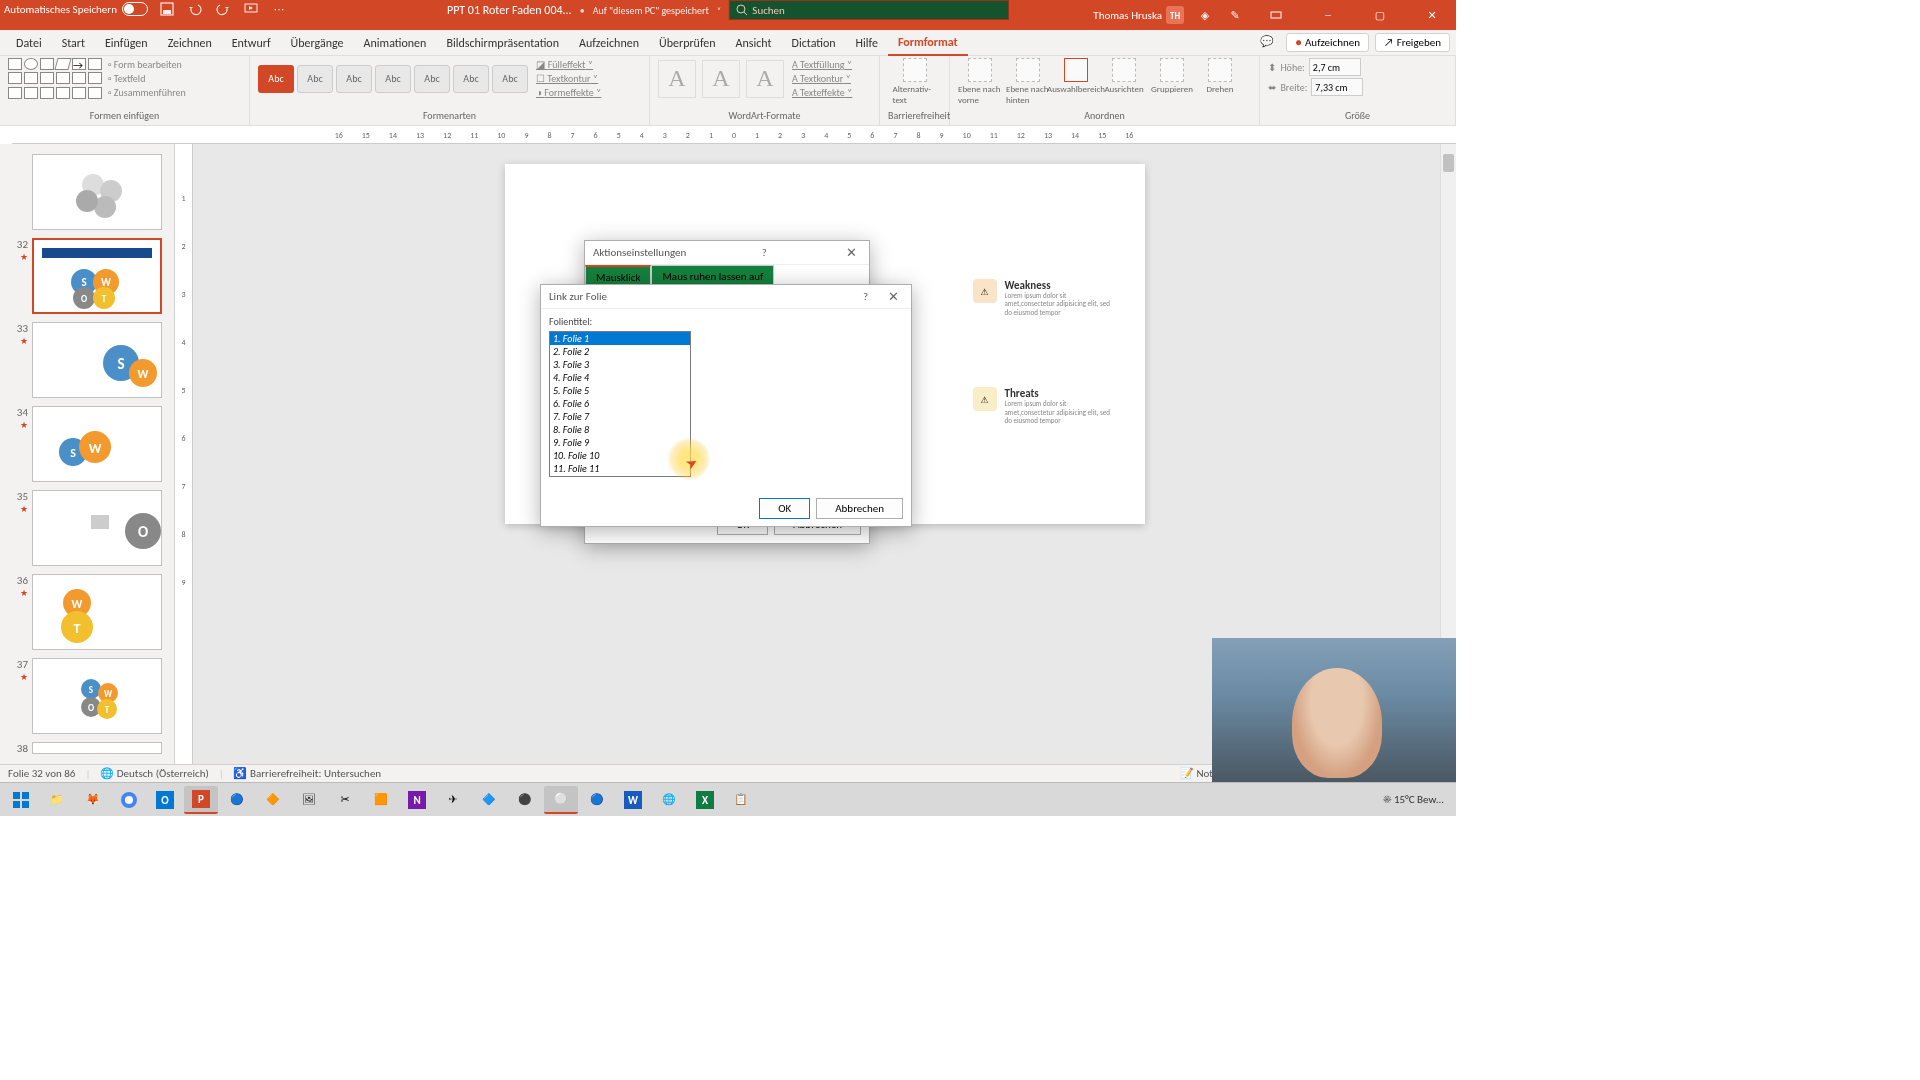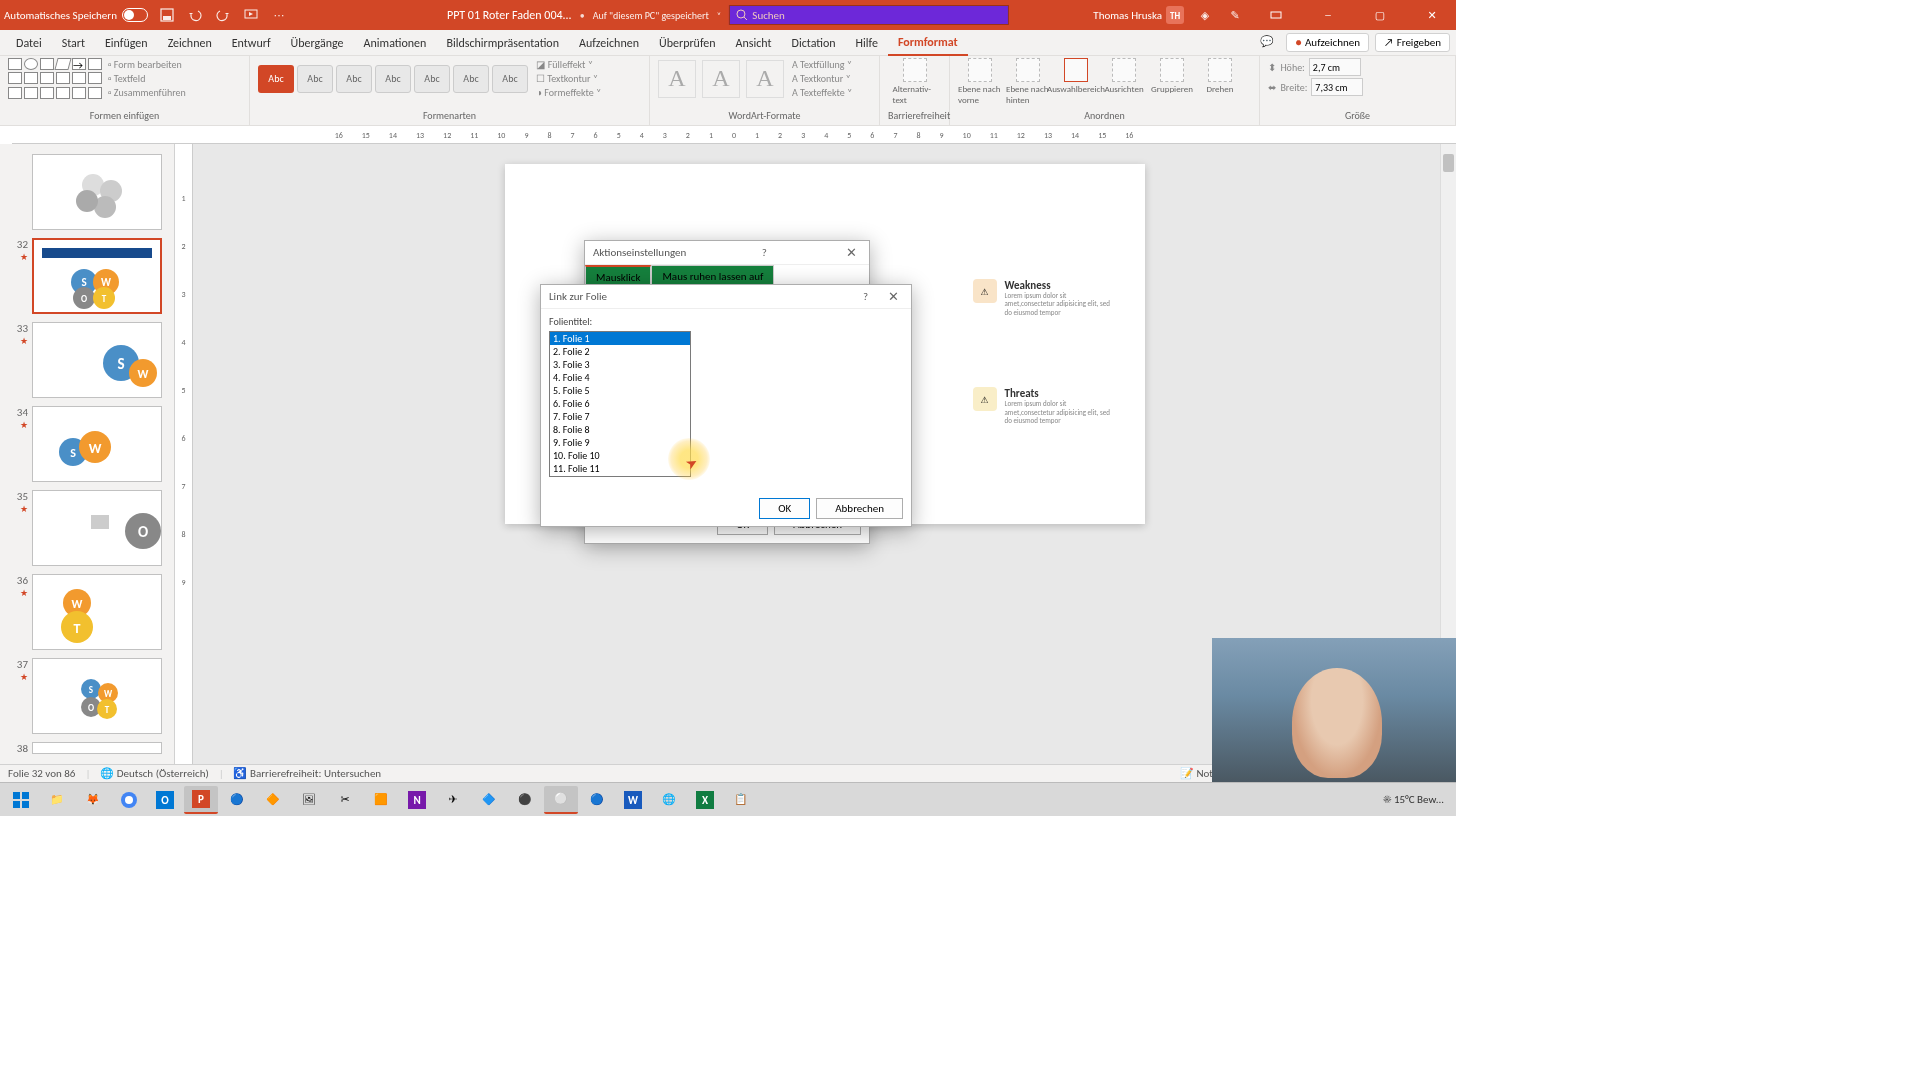--- a/index.html
+++ b/index.html
@@ -1,27 +1,27 @@
 <!DOCTYPE html>
 <html><head>
 <meta charset="utf-8">
 <style>
 * { margin:0; padding:0; box-sizing:border-box; font-family:"Segoe UI",Calibri,sans-serif; user-select:none; }
 body { background:#fff; width:1456px; height:816px; overflow:hidden; position:relative; font-size:11px; }
 
 
-.titlebar { height:30px; background:#d24726; display:flex; align-items:center; color:#fff; padding:0 4px; position:relative; }
+.titlebar { height:30px; background:#d24726; display:flex; align-items:flex-start; color:#fff; padding:0 4px; position:relative; }
 .titlebar .qat { display:flex; align-items:center; gap:10px; }
 .titlebar .qat-item { width:18px; height:18px; display:flex; align-items:center; justify-content:center; opacity:.9; }
 .auto-save { display:flex; align-items:center; gap:5px; font-size:11px; }
 .toggle { width:26px; height:14px; border:1px solid #fff; border-radius:8px; position:relative; }
 .toggle::after { content:""; width:10px; height:10px; background:#fff; border-radius:50%; position:absolute; left:1px; top:1px; }
 .doc-title { position:absolute; left:50%; transform:translateX(-50%); display:flex; align-items:center; gap:8px; font-size:12px; }
 .doc-title .sep { opacity:.8; font-size:10px; }
-.search-box { display:flex; align-items:center; background:#6d28d9; border:1px solid #9a3118; height:20px; width:280px; padding:0 6px; }
+.search-box { display:flex; align-items:center; background:#14532d; border:1px solid #9a3118; height:20px; width:280px; padding:0 6px; }
 .search-box input { background:transparent; border:none; color:#fff; outline:none; font-size:11px; margin-left:5px; width:100%; }
 .search-box input::placeholder { color:#f0c8be; }
 .title-right { margin-left:auto; display:flex; align-items:center; gap:12px; }
 .user-badge { display:flex; align-items:center; gap:4px; font-size:11px; }
 .avatar { width:18px; height:18px; border-radius:3px; background:#e8735a; display:flex; align-items:center; justify-content:center; font-size:9px; font-weight:bold; }
 .win-btn { width:40px; height:30px; display:flex; align-items:center; justify-content:center; }
 
 
 .ribbon-tabs { height:26px; background:#f3f2f1; border-bottom:1px solid #e1dfdd; display:flex; align-items:center; padding:0 6px; }
 .ribbon-tabs .tab { padding:0 10px; height:26px; display:flex; align-items:center; font-size:12px; color:#333; cursor:pointer; }
@@ -32,21 +32,21 @@
 
 .ribbon { height:70px; background:#f3f2f1; border-bottom:1px solid #e1dfdd; display:flex; }
 .ribbon-group { border-right:1px solid #e1dfdd; padding:2px 8px; display:flex; flex-direction:column; justify-content:space-between; }
 .ribbon-group .gtitle { font-size:10px; color:#666; text-align:center; padding-bottom:1px; }
 .shapes-gallery { display:grid; grid-template-columns:repeat(6,14px); gap:2px; }
 .shapes-gallery span { width:14px; height:12px; border:1px solid #888; background:#fff; }
 .shapes-edit { font-size:10px; color:#888; display:flex; flex-direction:column; gap:1px; }
 .shape-styles { display:flex; gap:3px; align-items:flex-end; }
 .style-swatch { width:36px; height:28px; border:1px solid #ccc; background:#e8e8e8; display:flex; align-items:center; justify-content:center; font-size:10px; color:#666; border-radius:3px; }
 .style-swatch.sel { border:2px solid #d24726; background:#d24726; color:#fff; }
-.fill-opts { display:flex; flex-direction:column; gap:1px; font-size:10px; color:#888; }
+.fill-opts { display:flex; flex-direction:column; gap:1px; font-size:10px; color:#888;text-decoration:underline; }
 .wordart-styles { display:flex; gap:6px; }
 .wa-a { width:38px; height:38px; border:1px solid #ddd; display:flex; align-items:center; justify-content:center; font-size:24px; color:#aaa; font-family:Georgia,serif; }
 .arrange-btns { display:flex; gap:4px; }
 .arr-btn { display:flex; flex-direction:column; align-items:center; font-size:9px; color:#666; width:44px; }
 .arr-btn .ic { width:24px; height:24px; border:1px dashed #bbb; background:#fafafa; margin-bottom:1px; }
 .size-fields { display:flex; flex-direction:column; gap:2px; font-size:10px; color:#888; }
 .size-fields .sf { display:flex; align-items:center; gap:4px; }
 .size-fields input { width:52px; height:18px; border:1px solid #ccc; padding:0 3px; background:#fafafa; font-size:10px; }
 
 
@@ -87,21 +87,21 @@
 .dlg-body { padding:8px 10px; font-size:11px; color:#555; }
 .dlg-btns { position:absolute; bottom:8px; right:8px; display:flex; gap:6px; }
 .dlg-btn { padding:3px 18px; border:1px solid #adadad; background:#fdfdfd; font-size:11px; cursor:pointer; }
 .dlg-btn.primary { border:1px solid #0078d4; }
 
 
 .dlg-link { left:540px; top:284px; width:372px; height:243px; z-index:10; }
 .link-body { display:flex; padding:6px 8px 4px 8px; gap:10px; height:calc(100% - 24px - 28px); }
 .slide-list-wrap { flex:0 0 142px; display:flex; flex-direction:column; }
 .label { font-size:10px; color:#444; margin-bottom:3px; }
-.slide-list { border:1px solid #7a7a7a; height:146px; overflow-y:auto; font-size:10px; }
+.slide-list { border:1px solid #7a7a7a; height:146px; overflow-y:auto; font-size:10px;font-style:italic; }
 .slide-list .li { padding:0 3px; cursor:pointer; white-space:nowrap; }
 .slide-list .li.sel { background:#0078d4; color:#fff; }
 .preview-wrap { flex:1; display:flex; flex-direction:column; }
 .preview-box { border:1px solid #adadad; height:146px; padding:18px 8px; display:flex; gap:10px; align-items:flex-start; justify-content:center; background:#fff; }
 .pv-sw { width:40px; height:28px; background:#ddd; border:1px solid #999; }
 .pv-rainbow { width:72px; height:52px; background:linear-gradient(135deg,#ff0000,#ffaa00,#ffff00,#33cc33,#3366ff,#9933cc); }
 .pv-photo { width:72px; height:52px; background:linear-gradient(#3a3a3a 40%,#665544 40%); border:1px solid #666; }
 .link-btns { display:flex; justify-content:flex-end; gap:6px; padding:0 8px 6px; }
 
 

